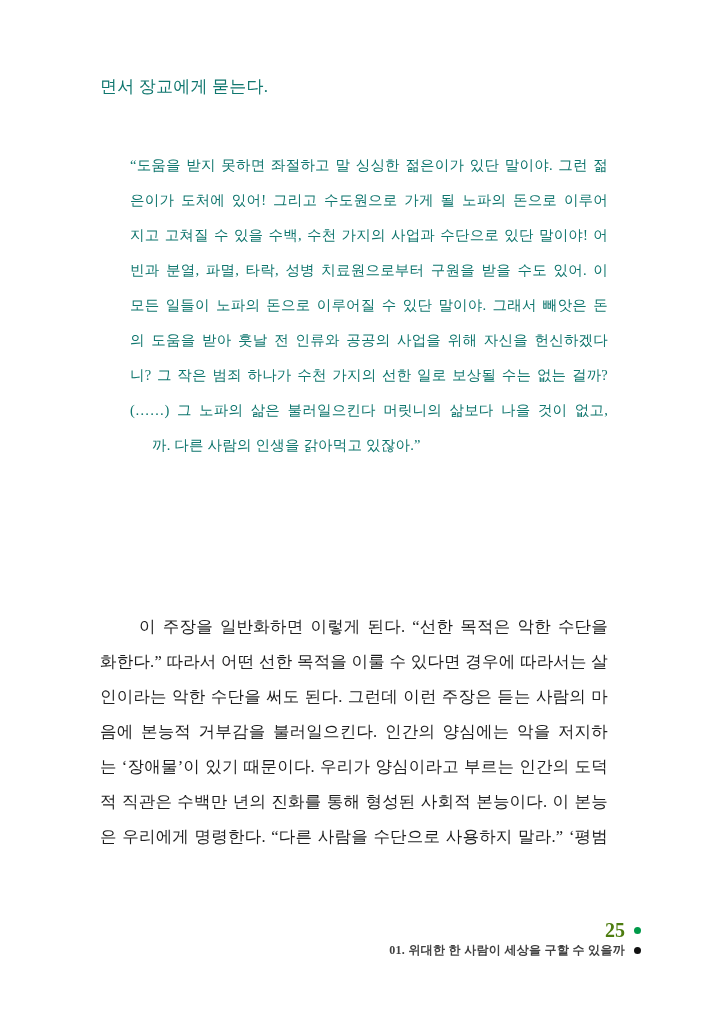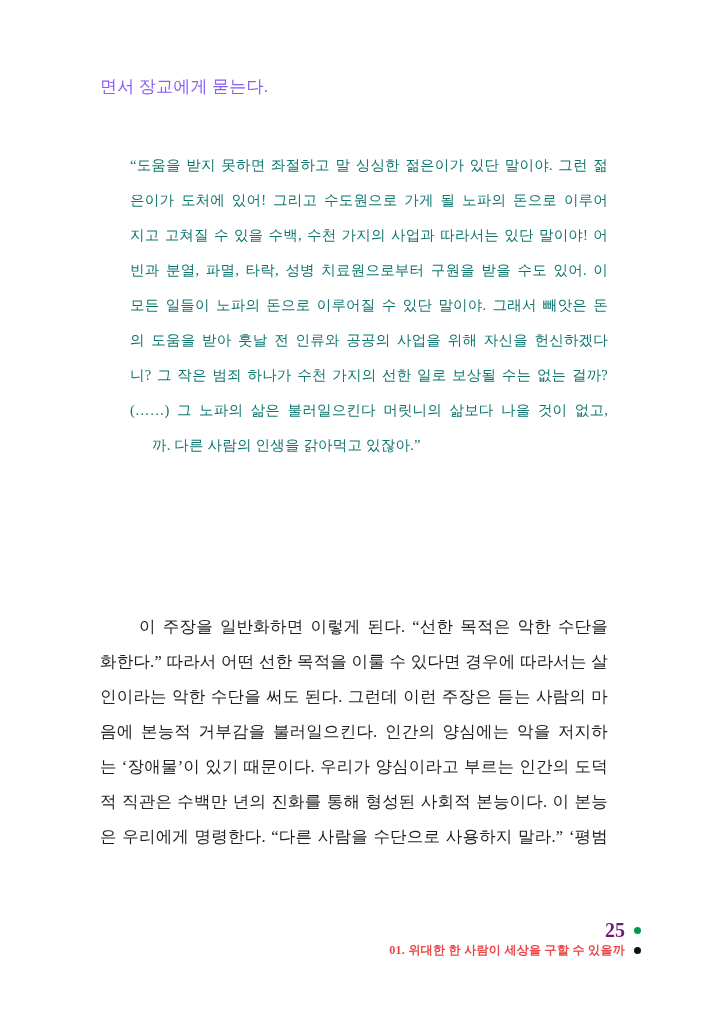--- a/index.html
+++ b/index.html
@@ -15,21 +15,21 @@
 
   
   .cont-line {
     position: absolute;
     top: 74px;
     left: 100px;
     width: 508px;
     font-size: 17px;
     line-height: 26px;
     letter-spacing: 0.2px;
-    color: #8b5cf6;
+    color: #0f766e;
   }
 
   
   .quote-block {
     position: absolute;
     top: 148px;
     left: 130px;
     width: 478px;
     font-size: 14.5px;
     color: #0f766e;
@@ -79,27 +79,27 @@
     gap: 3px;
   }
   .footer-row {
     display: flex;
     align-items: center;
     gap: 9px;
   }
   .page-number {
     font-size: 20px;
     font-weight: bold;
-    color: #701a75;
+    color: #4d7c0f;
     line-height: 20px;
   }
   .chapter-title {
     font-size: 12px;
     font-weight: bold;
-    color: #ef4444;
+    color: #404040;
     line-height: 14px;
     letter-spacing: 0.3px;
   }
   .dot {
     width: 7px;
     height: 7px;
     border-radius: 50%;
     flex: 0 0 auto;
   }
   .dot.green { background: #009a49; }
@@ -108,21 +108,21 @@
 </head>
 <body>
 
 <div class="page">
 
   <div class="cont-line">면서 장교에게 묻는다.</div>
 
   <div class="quote-block">
       <div class="tline">“도움을 받지 못하면 좌절하고 말 싱싱한 젊은이가 있단 말이야. 그런 젊</div>
       <div class="tline">은이가 도처에 있어! 그리고 수도원으로 가게 될 노파의 돈으로 이루어</div>
-      <div class="tline">지고 고쳐질 수 있을 수백, 수천 가지의 사업과 따라서는 있단 말이야! 어</div>
+      <div class="tline">지고 고쳐질 수 있을 수백, 수천 가지의 사업과 수단으로 있단 말이야! 어</div>
       <div class="tline">빈과 분열, 파멸, 타락, 성병 치료원으로부터 구원을 받을 수도 있어. 이</div>
       <div class="tline">모든 일들이 노파의 돈으로 이루어질 수 있단 말이야. 그래서 빼앗은 돈</div>
       <div class="tline">의 도움을 받아 훗날 전 인류와 공공의 사업을 위해 자신을 헌신하겠다</div>
       <div class="tline">니? 그 작은 범죄 하나가 수천 가지의 선한 일로 보상될 수는 없는 걸까?</div>
       <div class="tline">(……) 그 노파의 삶은 불러일으킨다 머릿니의 삶보다 나을 것이 없고, 어쩌</div>
       <div class="tline last">까. 다른 사람의 인생을 갉아먹고 있잖아.”</div>
     </div>
 
   <div class="body-par">
       <div class="tline">이 주장을 일반화하면 이렇게 된다. “선한 목적은 악한 수단을 정당</div>

